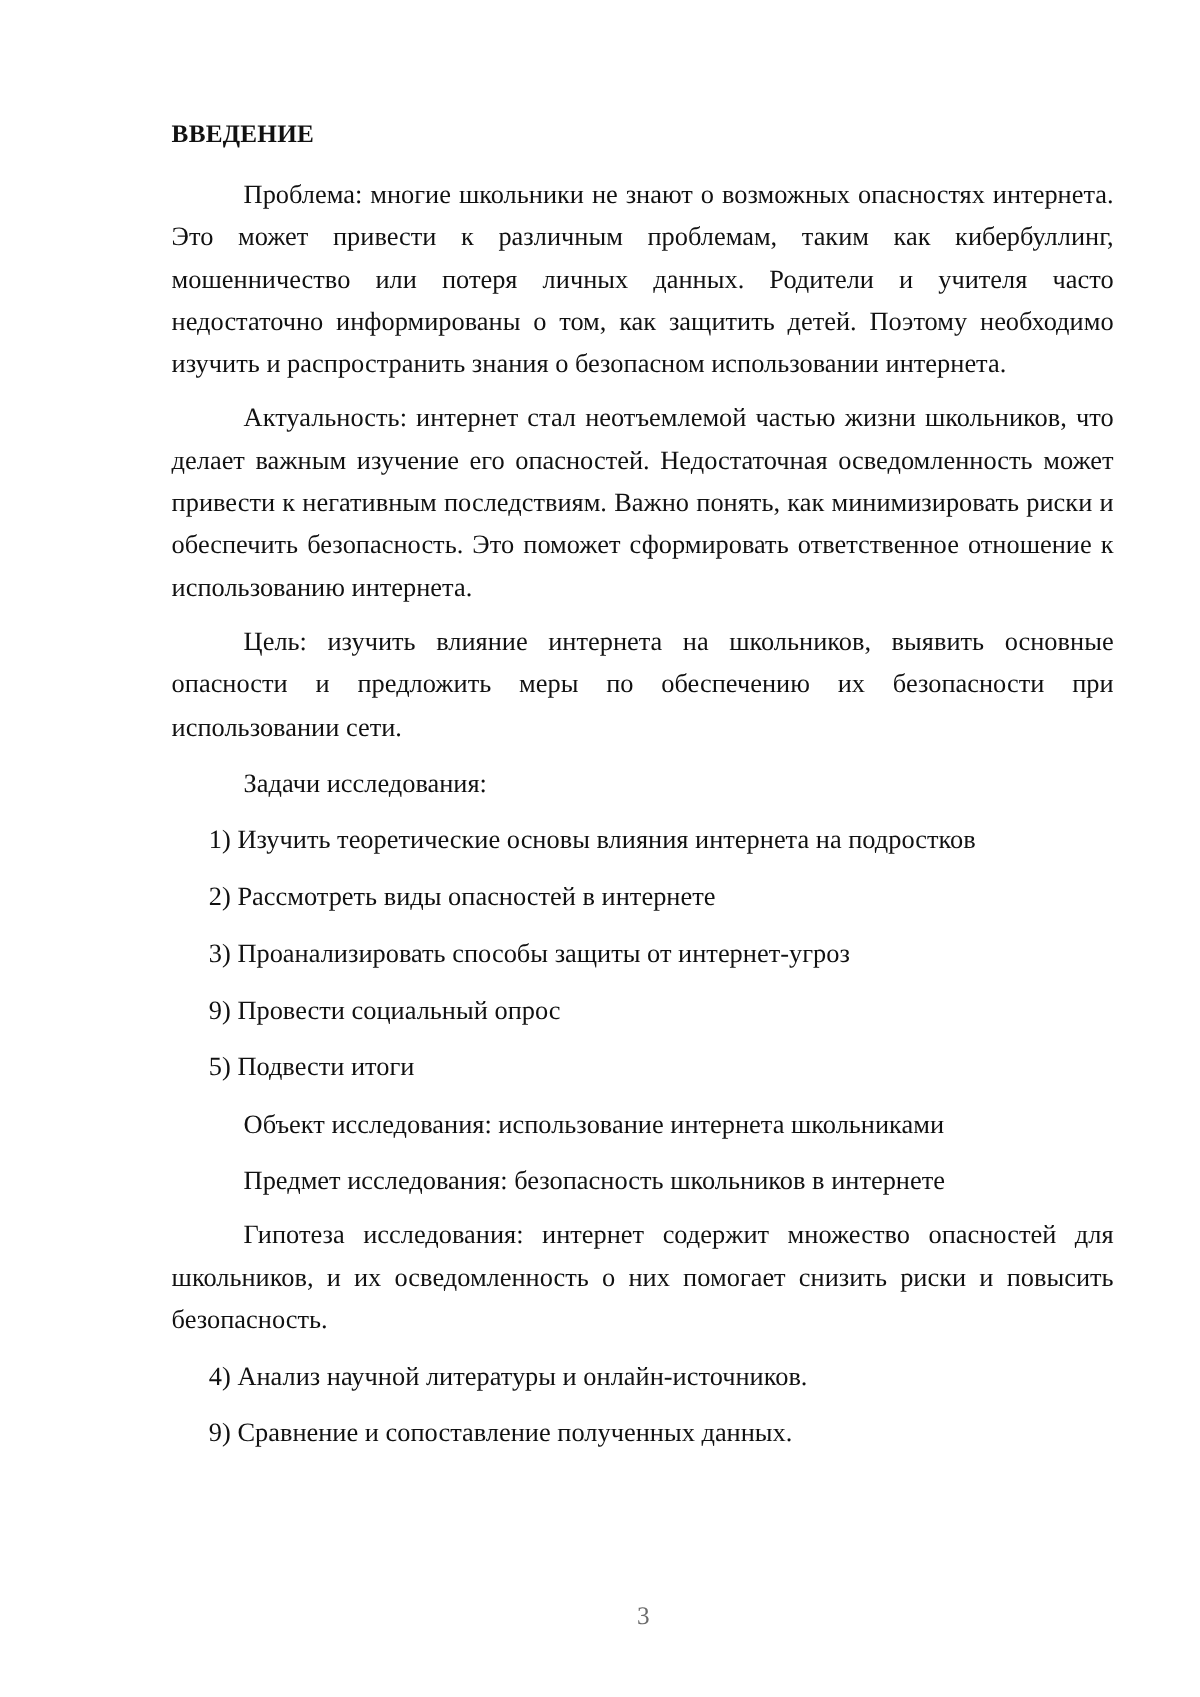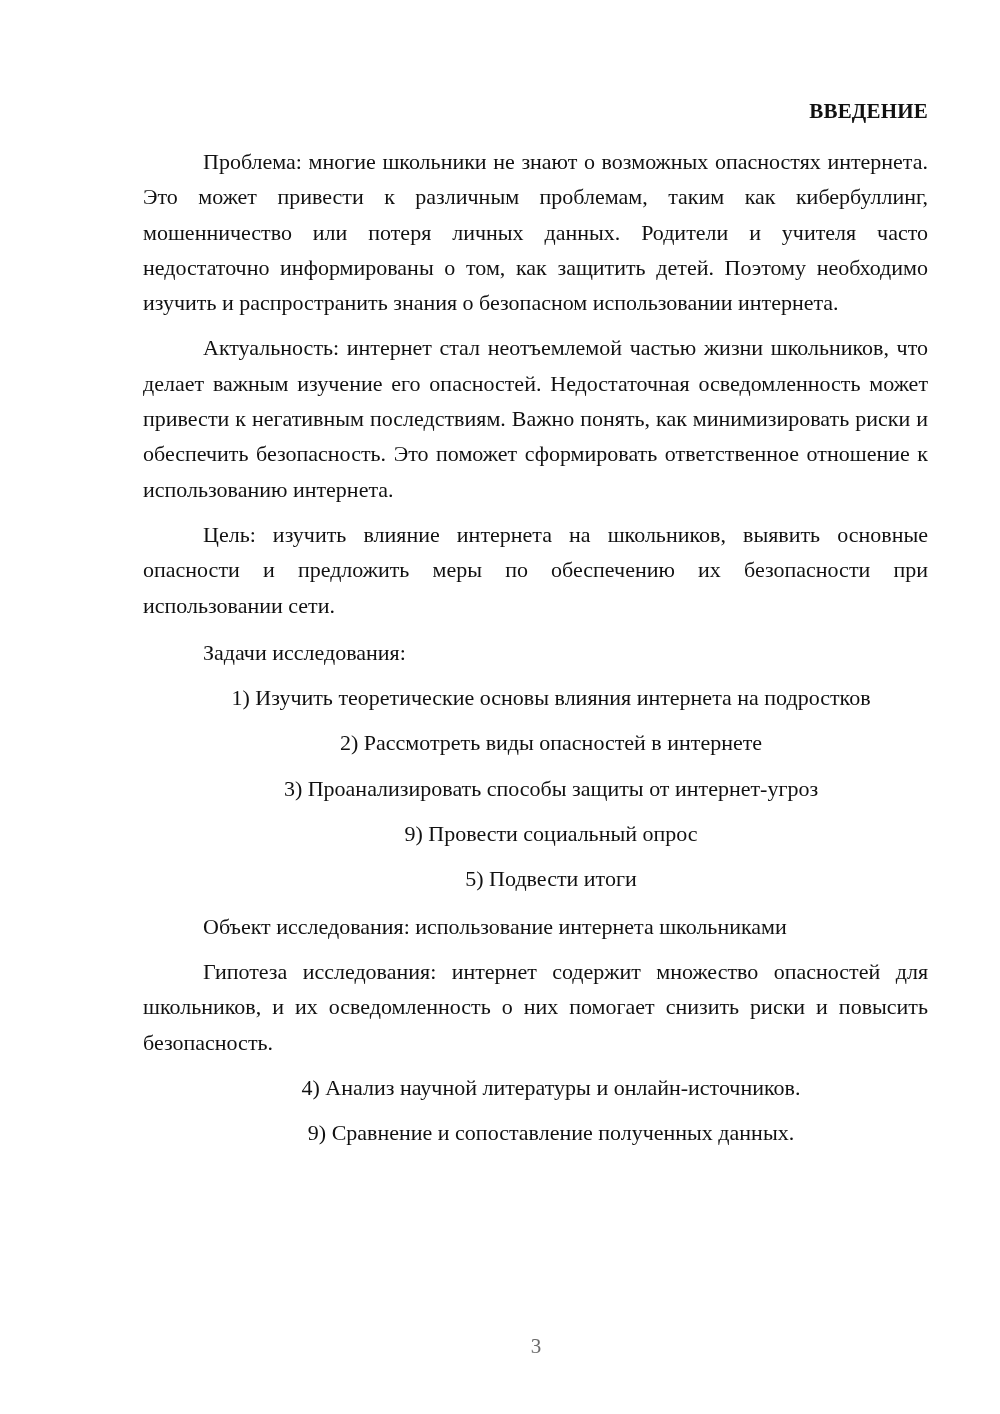--- a/index.html
+++ b/index.html
@@ -8,30 +8,30 @@
     position: absolute; left: 0; top: 0; width: 1000px; height: 1414px;
     background: #ffffff;
     font-family: "Liberation Serif", "DejaVu Serif", serif;
     color: #111111;
     font-size: 22px;
   }
   .content {
     position: absolute; left: 143px; top: 96px; width: 785px;
   }
   .title {
-    text-align: right; font-weight: bold; font-size: 21px;
+    text-align: left; font-weight: bold; font-size: 21px;
     height: 30px; line-height: 30px; margin: 0 0 18px 0;
     letter-spacing: 0.2px;
   }
   .para {
     text-align: justify; text-indent: 60px;
     line-height: 35.3px; margin: 0 0 10px 0;
   }
   .line-indent { padding-left: 60px; line-height: 35.3px; margin: 12px 0 10px 0; }
-  .list-item { padding-left: 31px; line-height: 35.3px; margin: 0 0 10px 0; text-align: center; }
+  .list-item { padding-left: 31px; line-height: 35.3px; margin: 12px 0 10px 0; }
   .page-number {
     position: absolute; left: 0; width: 1072px; top: 1334px;
     text-align: center; font-size: 21px; color: #6b6b6b;
     font-family: "Liberation Serif", "DejaVu Serif", serif;
   }
 </style>
 </head>
 <body>
 
 <div class="page">
@@ -43,20 +43,21 @@
     <p class="para">Цель: изучить влияние интернета на школьников, выявить основные опасности и предложить меры по обеспечению их безопасности при использовании сети.</p>
 
     <div class="line-indent">Задачи исследования:</div>
     <div class="list-item">1) Изучить теоретические основы влияния интернета на подростков</div>
     <div class="list-item">2) Рассмотреть виды опасностей в интернете</div>
     <div class="list-item">3) Проанализировать способы защиты от интернет-угроз</div>
     <div class="list-item">9) Провести социальный опрос</div>
     <div class="list-item">5) Подвести итоги</div>
 
     <div class="line-indent">Объект исследования: использование интернета школьниками</div>
+    <div class="line-indent">Предмет исследования: безопасность школьников в интернете</div>
 
     <p class="para">Гипотеза исследования: интернет содержит множество опасностей для школьников, и их осведомленность о них помогает снизить риски и повысить безопасность.</p>
 
     <div class="list-item">4) Анализ научной литературы и онлайн-источников.</div>
     <div class="list-item">9) Сравнение и сопоставление полученных данных.</div>
   </div>
 
   <div class="page-number">3</div>
 </div>
 

